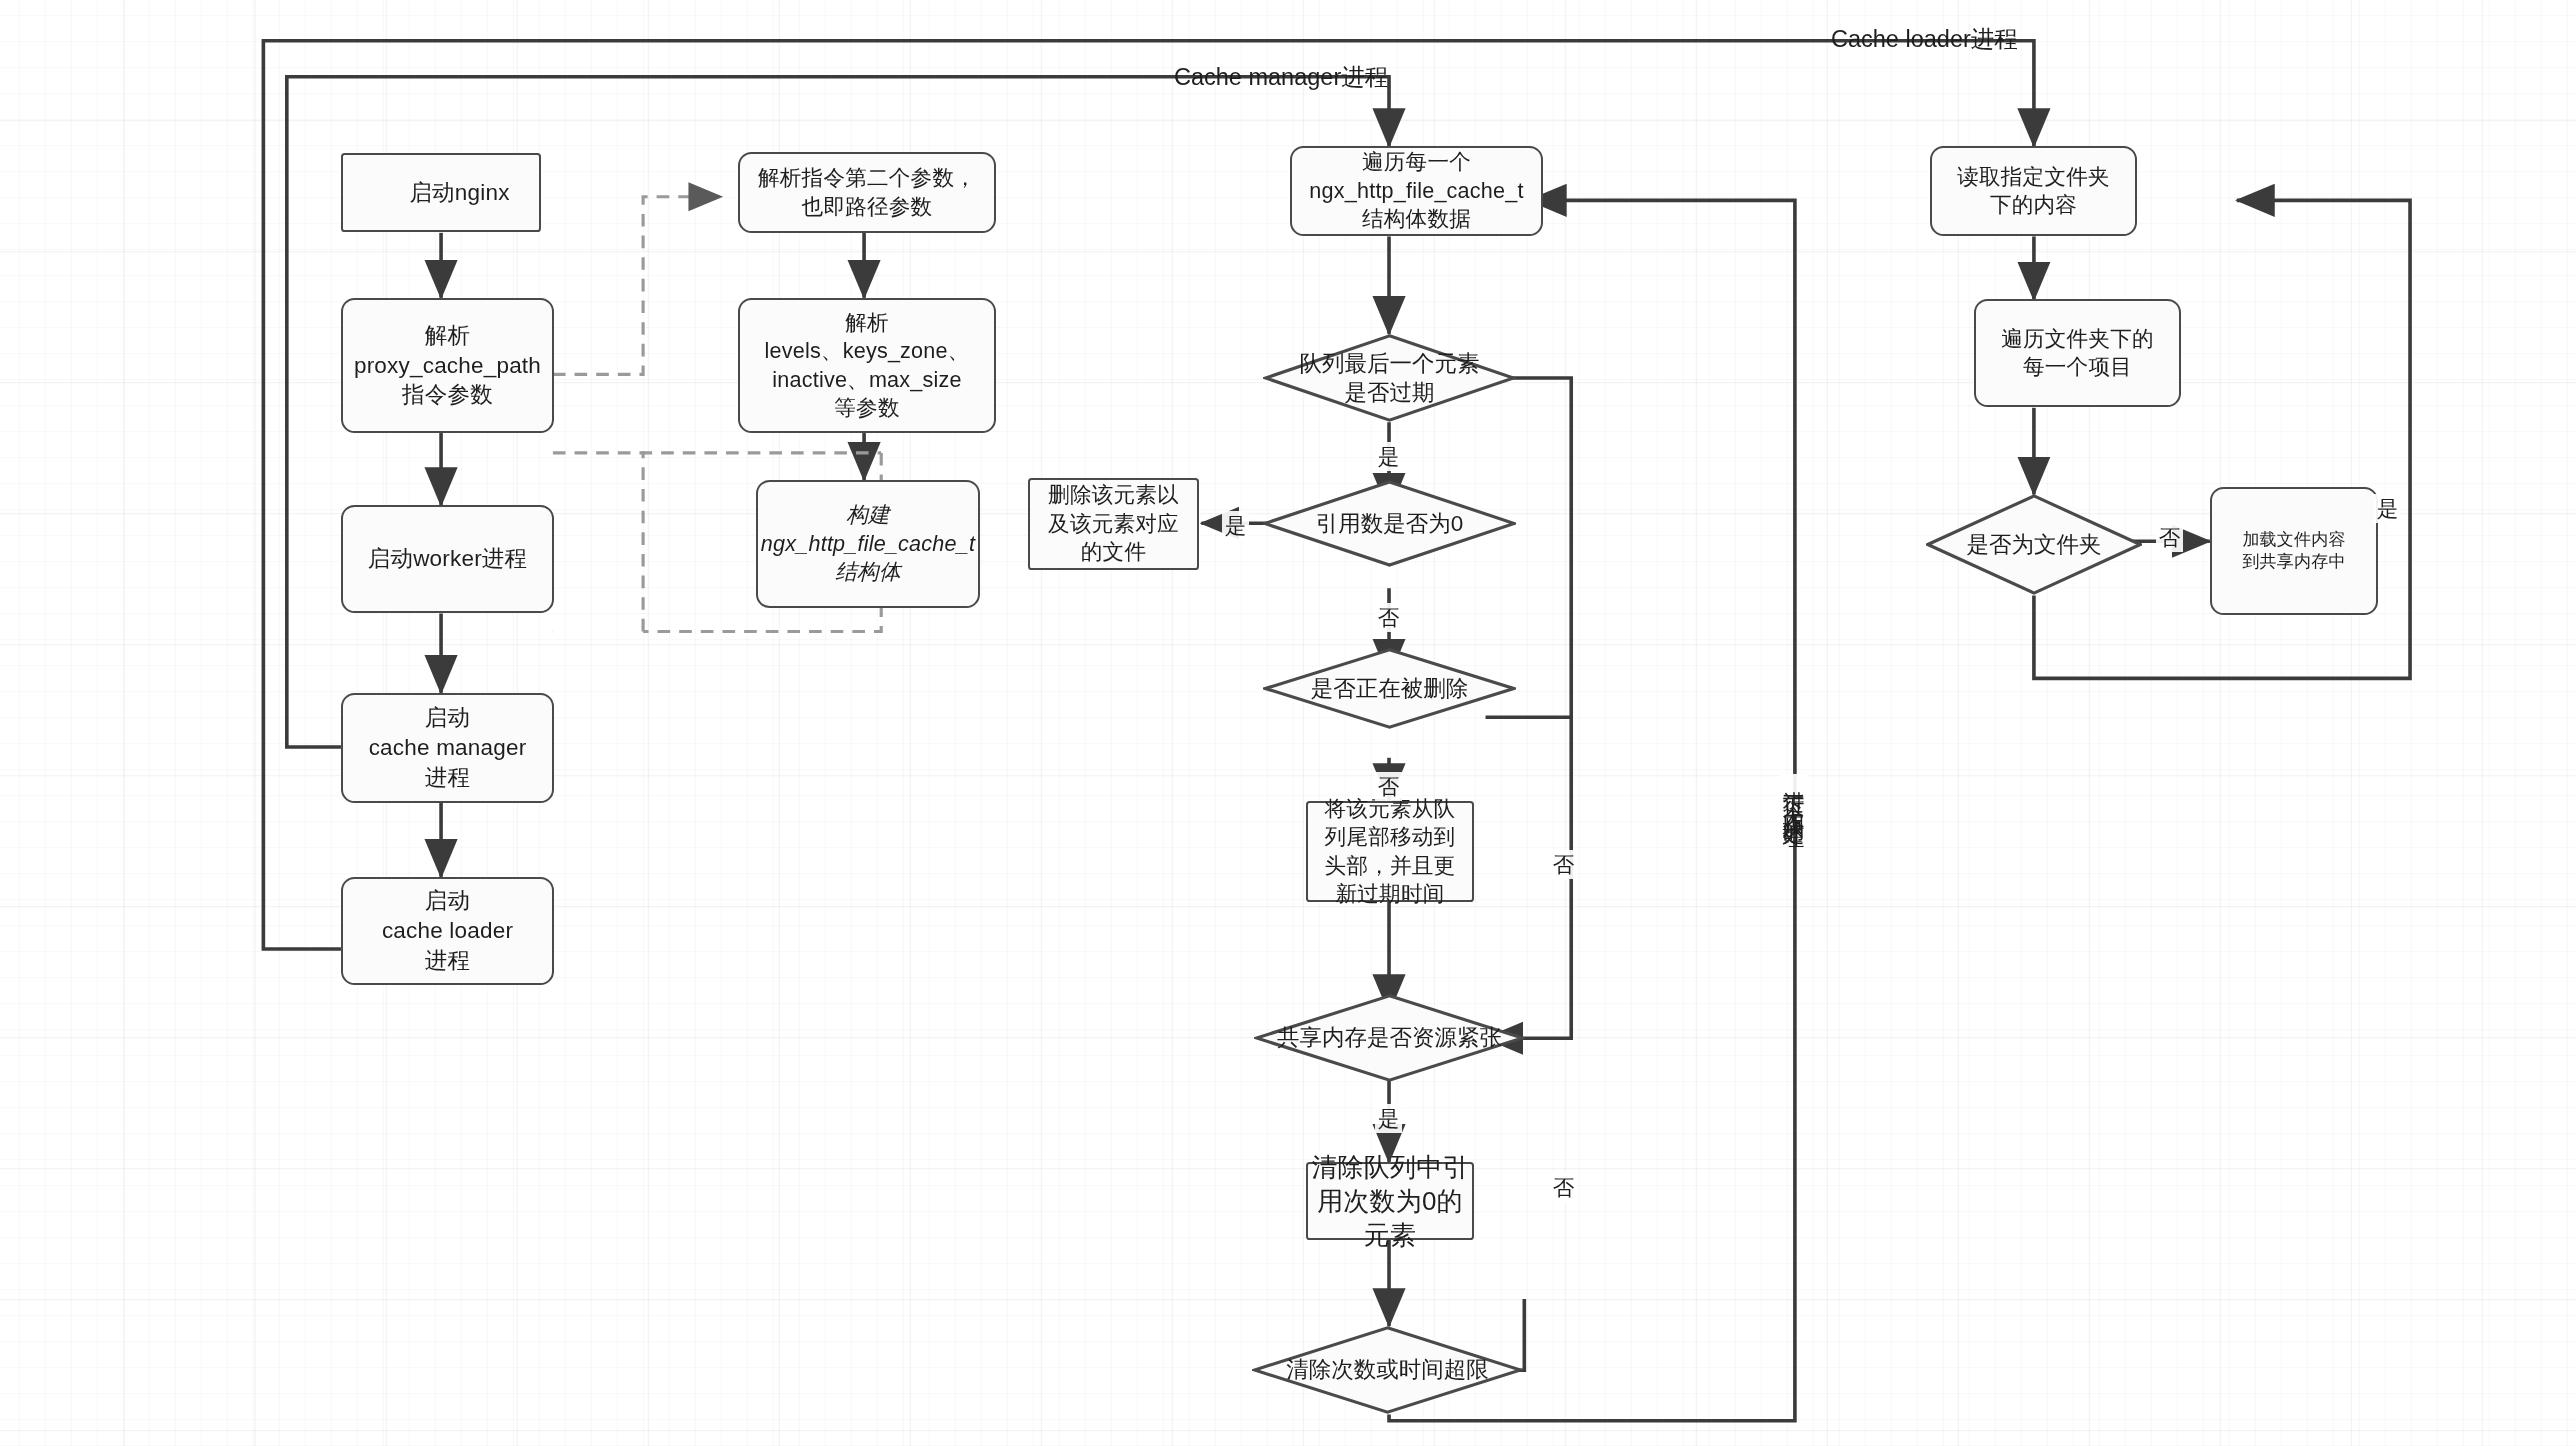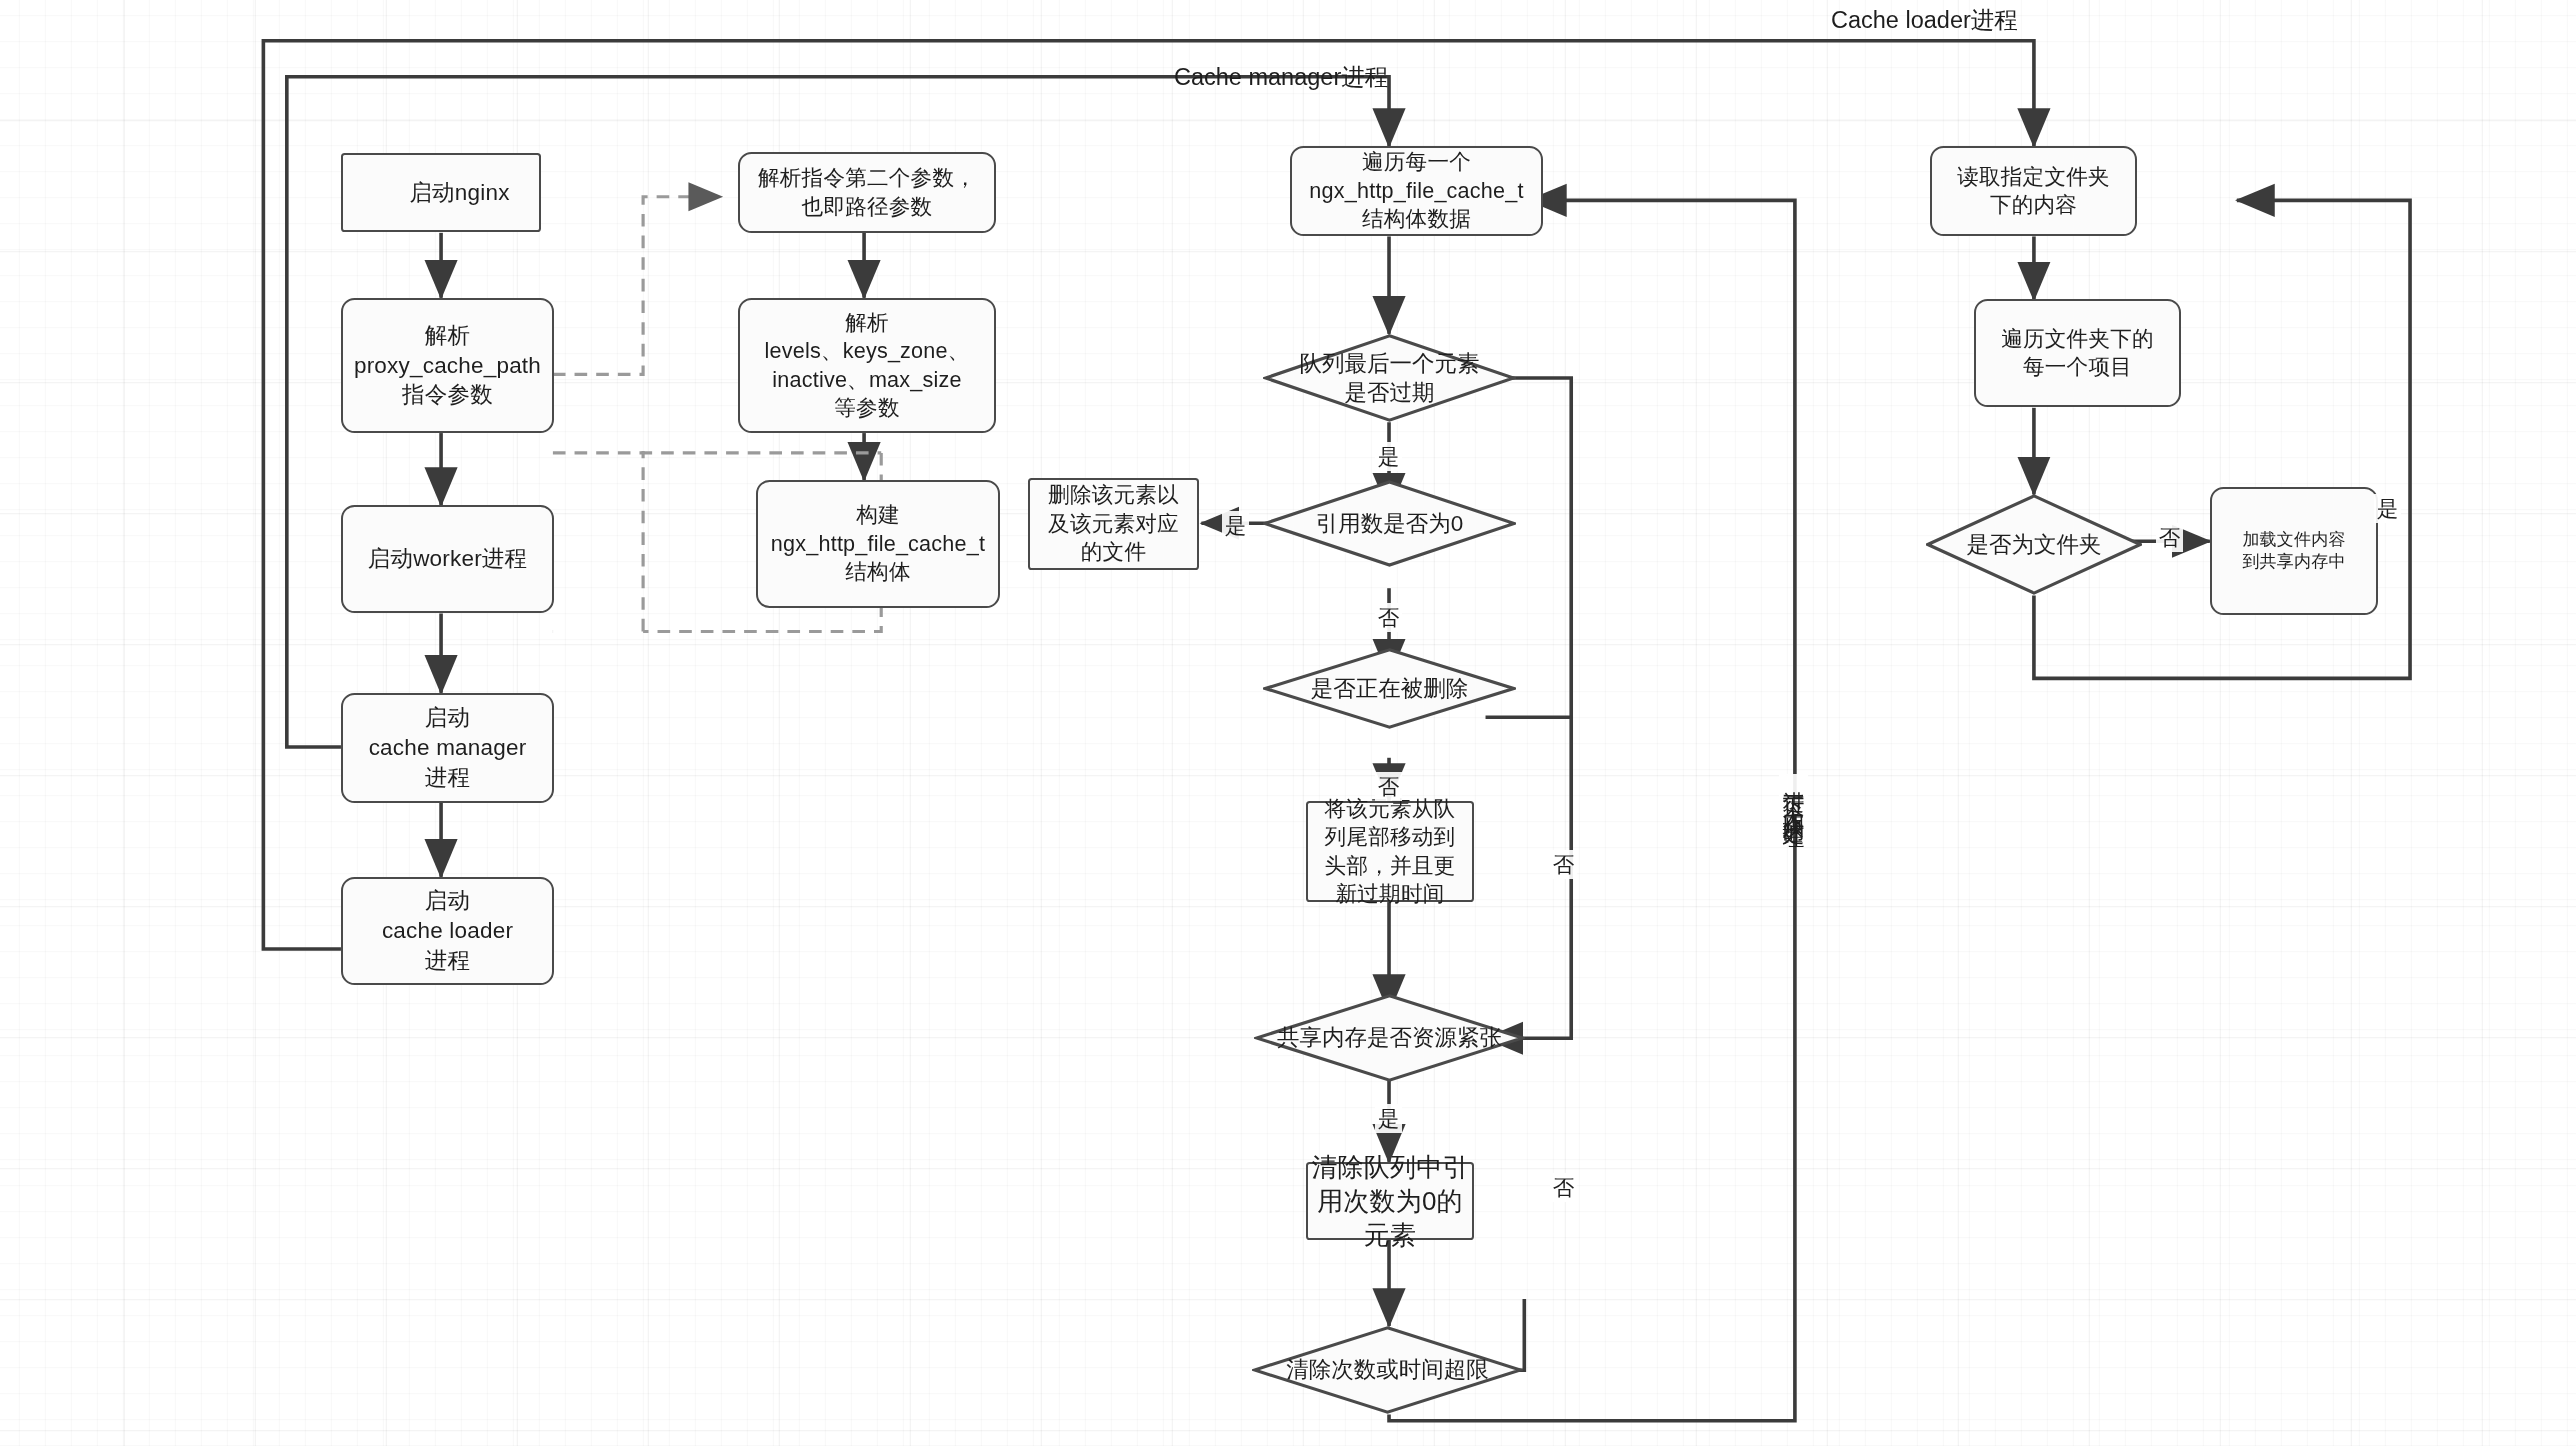--- a/index.html
+++ b/index.html
@@ -126,21 +126,21 @@
     <g stroke="#9a9a9a" stroke-width="3.5" fill="none" stroke-dasharray="14 10">
       <path d="M613,415 L713,415 L713,218 L800,218" marker-end="url(#ahd)"></path>
       <path d="M613,502 L977,502"></path>
       <path d="M613,700 L613,700"></path>
       <path d="M713,700 L713,500"></path>
       <path d="M977,502 L977,700 L713,700"></path>
     </g>
   </svg>
 
   <div class="lane-label" style="left:1174px;top:61px;">Cache manager进程</div>
-  <div class="lane-label" style="left:1831px;top:4px;">Cache loader进程</div>
+  <div class="lane-label" style="left:1831px;top:23px;">Cache loader进程</div>
 
   <div class="node rect" style="left:341px;top:153px;width:200px;height:79px;padding-left:37px;">启动nginx</div>
 
   <div class="node rounded" style="left:341px;top:298px;width:213px;height:135px;">解析
 proxy_cache_path
 指令参数</div>
 
   <div class="node rounded" style="left:341px;top:505px;width:213px;height:108px;">启动worker进程</div>
 
   <div class="node rounded" style="left:341px;top:693px;width:213px;height:110px;">启动
@@ -152,21 +152,21 @@
 进程</div>
 
   <div class="node rounded" style="left:738px;top:152px;width:258px;height:81px;font-size:21.6px;">解析指令第二个参数，
 也即路径参数</div>
 
   <div class="node rounded" style="left:738px;top:298px;width:258px;height:135px;font-size:21.6px;">解析
 levels、keys_zone、
 inactive、max_size
 等参数</div>
 
-  <div class="node rounded" style="left:756px;top:480px;width:244px;height:128px;font-size:21.6px;">构建
+  <div class="node rounded" style="left:756px;top:480px;width:224px;height:128px;font-size:21.6px;font-style:italic;">构建
 ngx_http_file_cache_t
 结构体</div>
 
   <div class="node rounded" style="left:1263px;top:146px;width:253px;height:90px;font-size:21.6px;margin-left:27px;">遍历每一个
 ngx_http_file_cache_t
 结构体数据</div>
 
   <div class="diamond" style="left:1263px;top:334px;width:253px;height:88px;">
     <svg width="253" height="88" viewBox="0 0 280 98">
         <polygon points="140,2 278,49 140,96 2,49" fill="#fbfbfb" stroke="#4a4a4a" stroke-width="3.5"></polygon>

